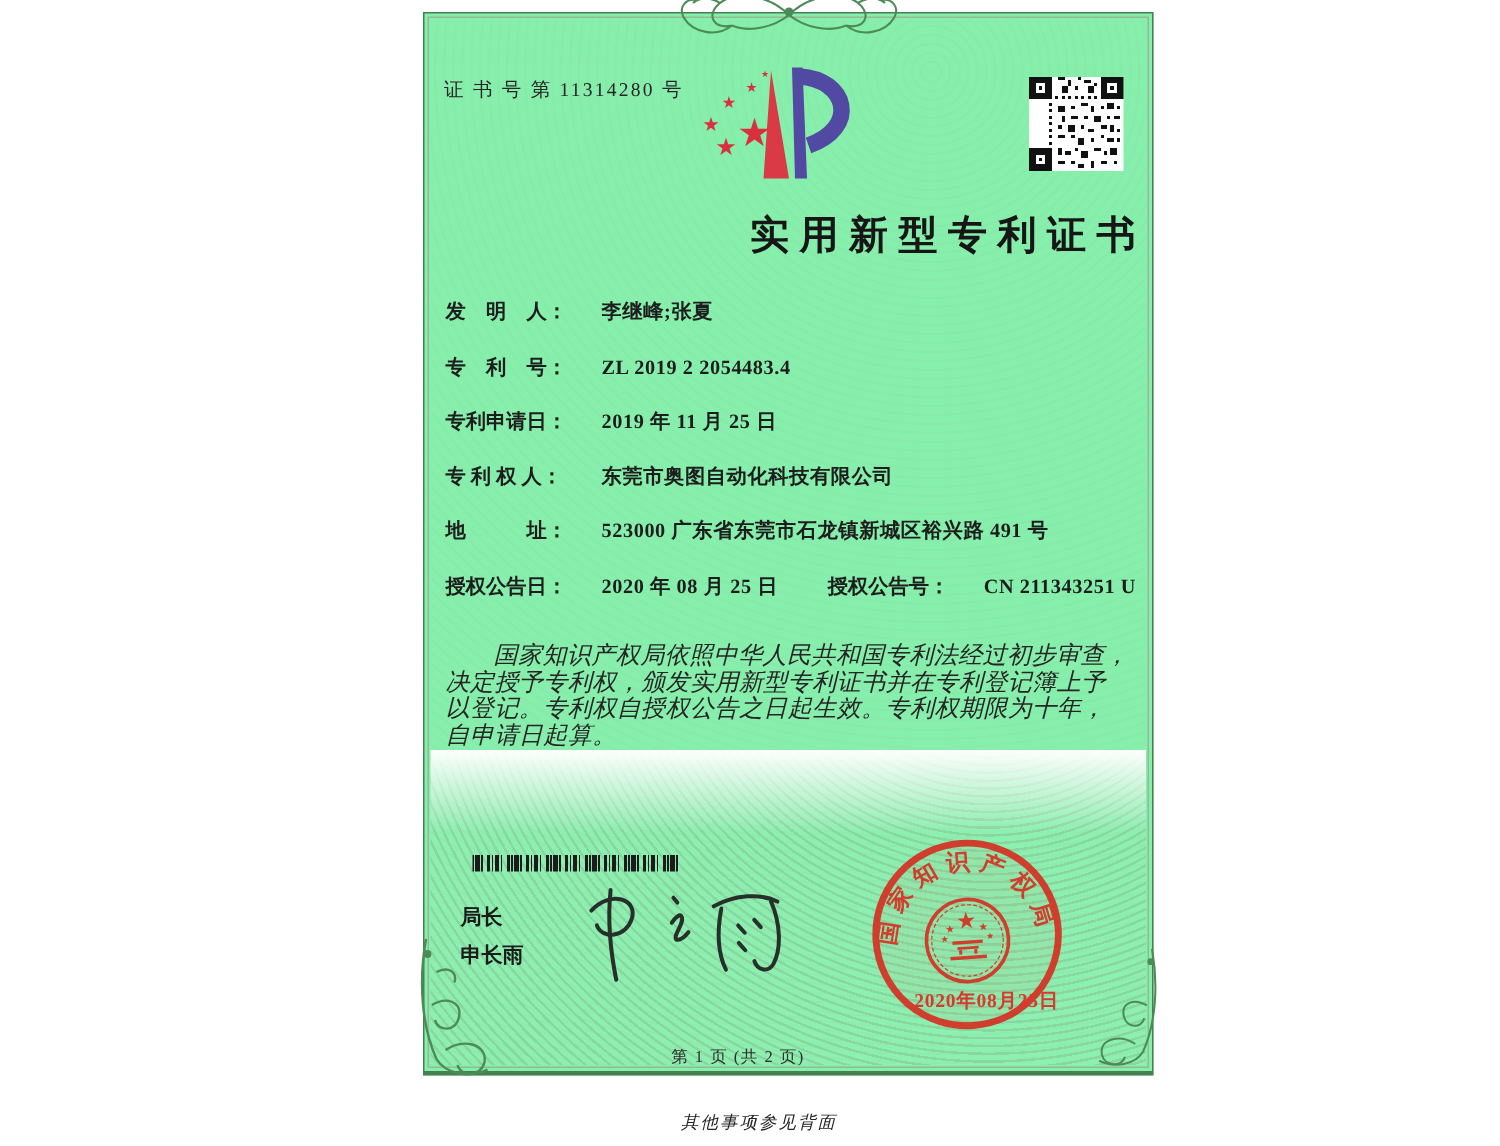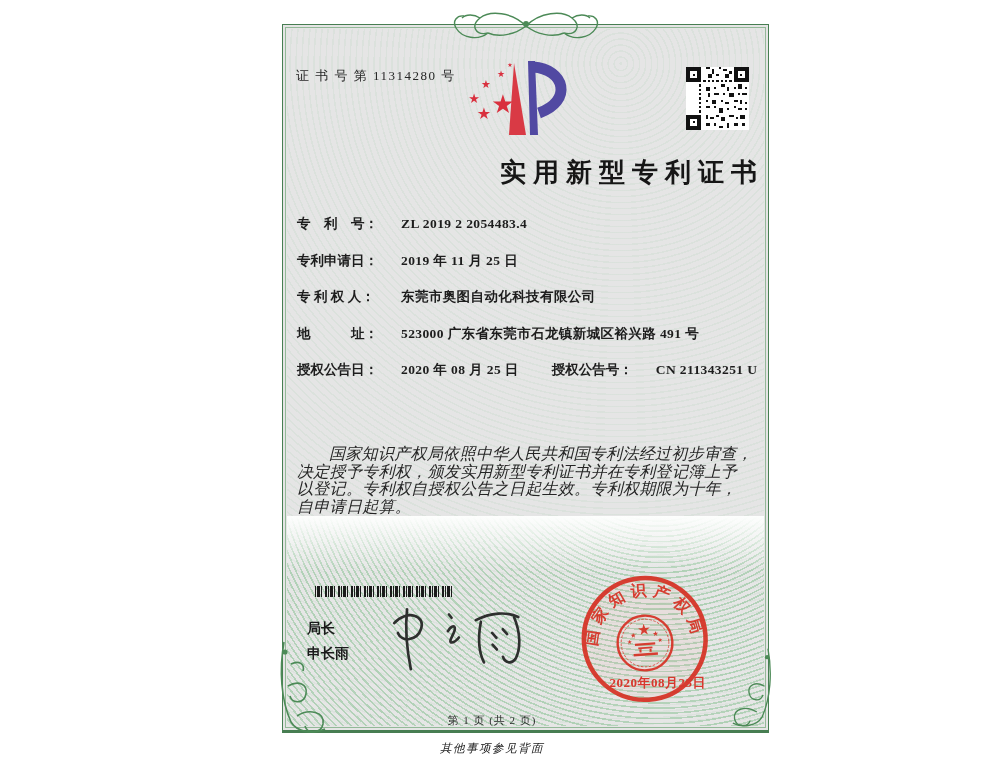--- a/index.html
+++ b/index.html
@@ -2,22 +2,22 @@
 <html><head>
 <meta charset="utf-8">
 <style>
   html,body{margin:0;padding:0;}
   body{
     width:1000px;height:764px;position:relative;background:#ffffff;
     font-family:"Liberation Serif","DejaVu Serif",serif;color:#1f1f1f;
     overflow:hidden;
   }
   .cert{
-    position:absolute;left:282px;top:24px;width:485px;height:705px;
-    border:1px solid #477e52;border-bottom-width:3px;background:#e5e5e5;
+    position:absolute;left:282px;top:8px;width:485px;height:705px;
+    border:1px solid #477e52;border-bottom-width:3px;background:#86efac;
   }
   .inner-frame{position:absolute;inset:2px;border:1px solid #93b998;pointer-events:none;}
   .pattern-full{
     position:absolute;inset:4px;
     background:repeating-radial-gradient(circle at 70% 5%, rgba(150,200,160,0.13) 0 1.5px, rgba(255,255,255,0) 1.5px 6px);
   }
   .pattern-bottom{
     position:absolute;left:4px;right:4px;bottom:4px;height:210px;
     background:repeating-radial-gradient(circle at 78% -55%, rgba(140,195,150,0.55) 0 1.6px, rgba(246,251,246,0.05) 1.6px 5.2px);
   }
@@ -49,21 +49,21 @@
   }
   .signer{position:absolute;left:24px;top:591px;font-size:14px;font-weight:700;line-height:25px;color:#1b1b1b;}
   .signature{position:absolute;left:100px;top:570px;width:150px;height:80px;transform:rotate(-2deg);}
   .seal{position:absolute;left:291px;top:547px;width:142px;height:142px;opacity:0.92;}
   .seal-date{
     position:absolute;left:303px;top:649px;width:120px;text-align:right;
     font-size:13px;font-weight:700;color:#d8382e;letter-spacing:0.5px;
   }
   .page-info{position:absolute;left:129px;top:688px;width:160px;text-align:center;font-size:11px;letter-spacing:1px;color:#2d2d2d;}
   .back-note{
-    position:absolute;left:440px;top:741px;width:132px;
+    position:absolute;left:440px;top:741px;width:132px;text-align:center;
     font-size:11.5px;font-style:italic;letter-spacing:1.5px;color:#222;
   }
 </style>
 </head>
 <body>
 
 <div class="page">
 
   <div class="cert">
     <div class="pattern-full"></div>
@@ -191,20 +191,23 @@
           <rect x="25" y="3" width="1" height="1" fill="#111"></rect>
         <rect x="2" y="24" width="3" height="3" fill="#fff"></rect>
           <rect x="3" y="25" width="1" height="1" fill="#111"></rect>
       </g>
     </svg>
 
     <h1 class="title">实用新型专利证书</h1>
 
     <div class="fields">
       <div class="field-row">
+        <span class="f-label">发　明　人：</span><span class="f-value">李继峰;张夏</span>
+      </div>
+      <div class="field-row">
         <span class="f-label">专　利　号：</span><span class="f-value">ZL 2019 2 2054483.4</span>
       </div>
       <div class="field-row">
         <span class="f-label">专利申请日：</span><span class="f-value">2019 年 11 月 25 日</span>
       </div>
       <div class="field-row">
         <span class="f-label">专 利 权 人：</span><span class="f-value">东莞市奥图自动化科技有限公司</span>
       </div>
       <div class="field-row">
         <span class="f-label">地　　　址：</span><span class="f-value">523000 广东省东莞市石龙镇新城区裕兴路 491 号</span>

